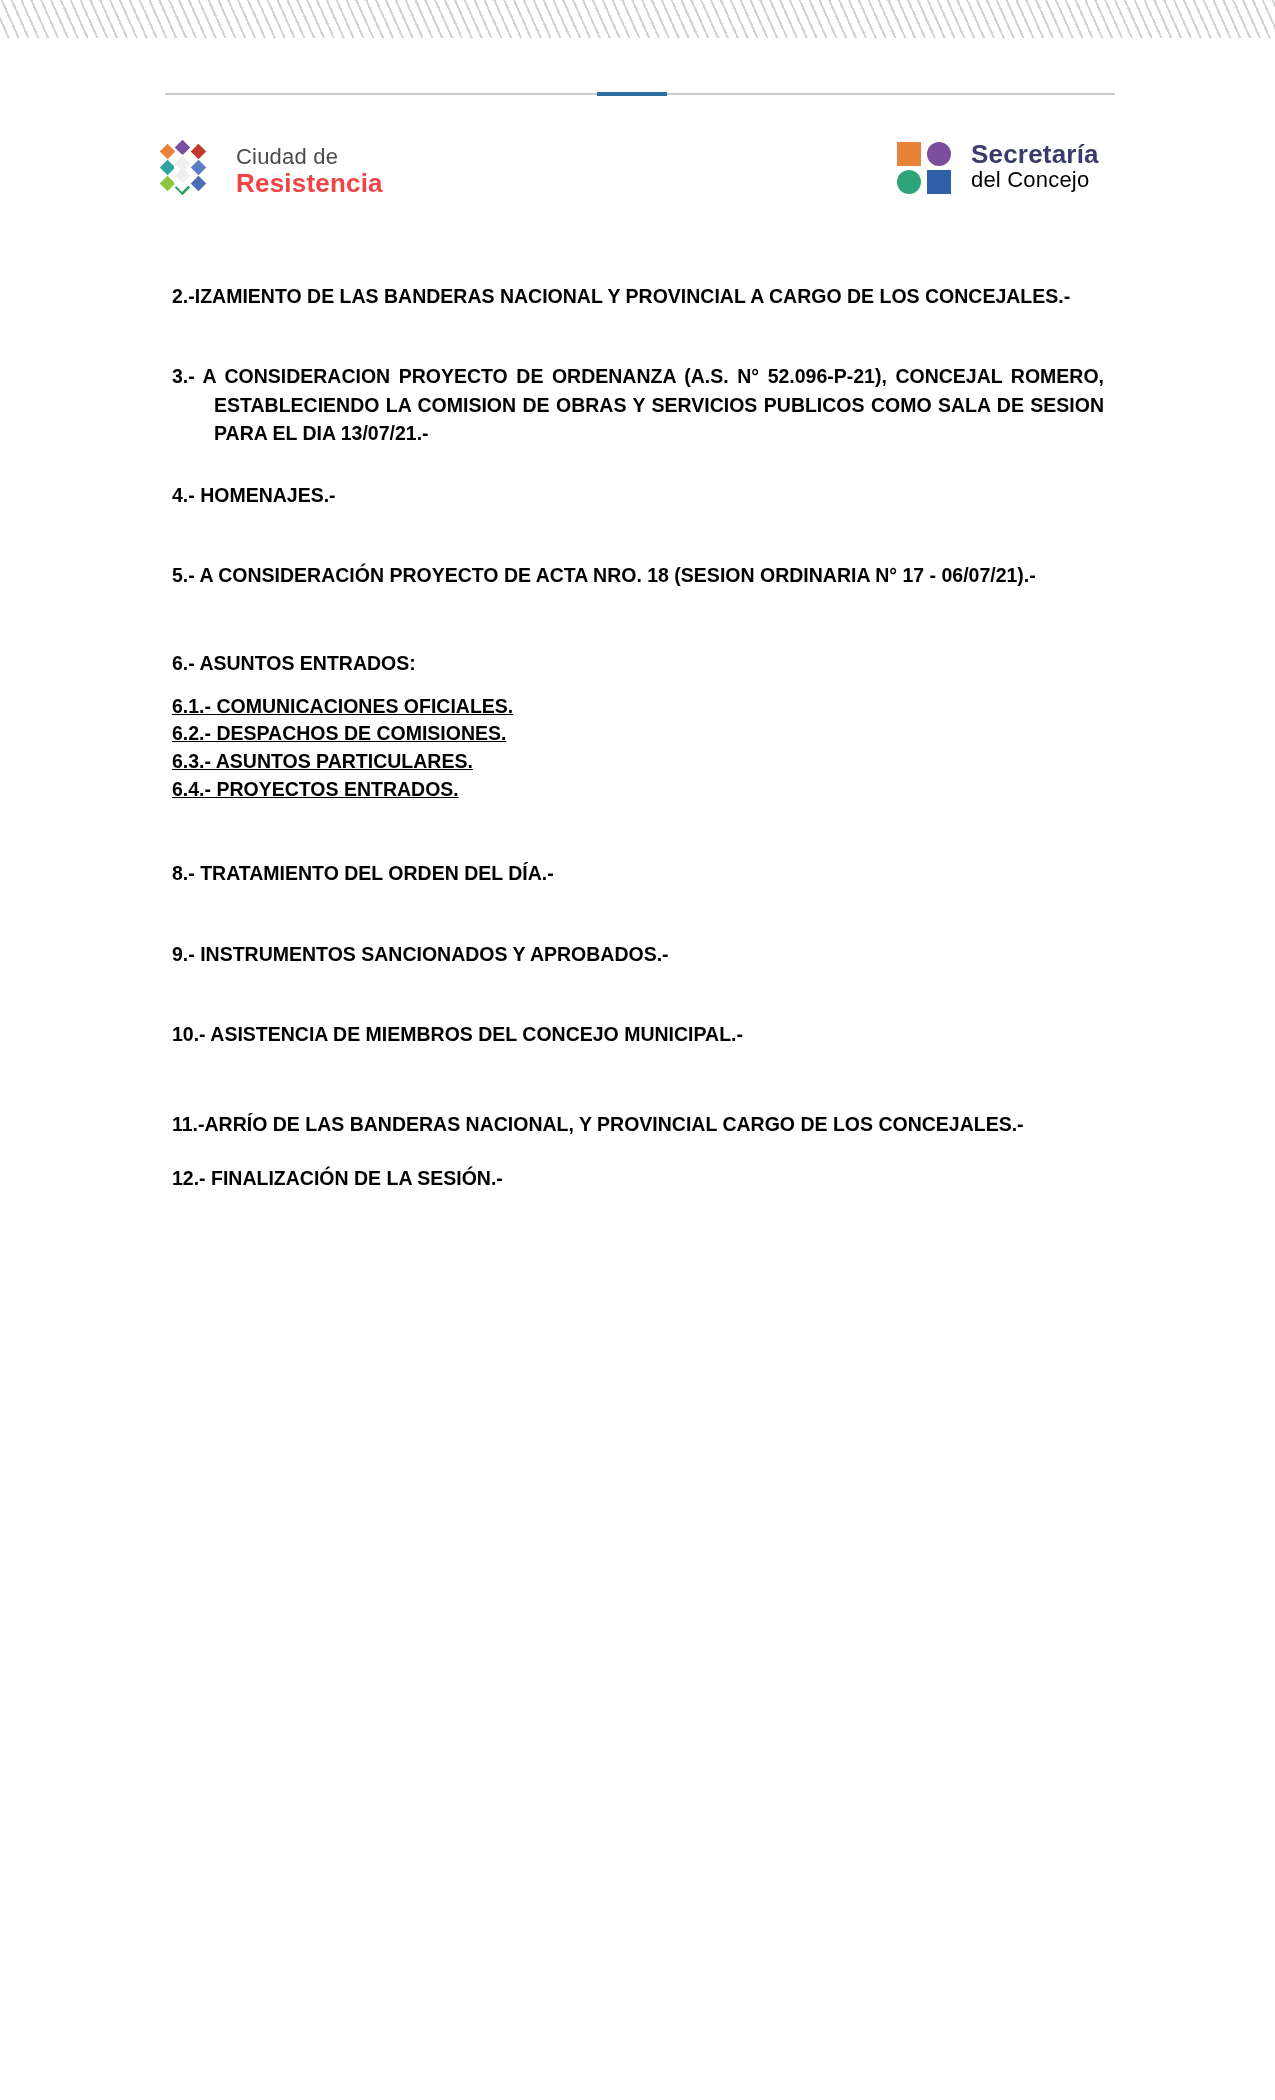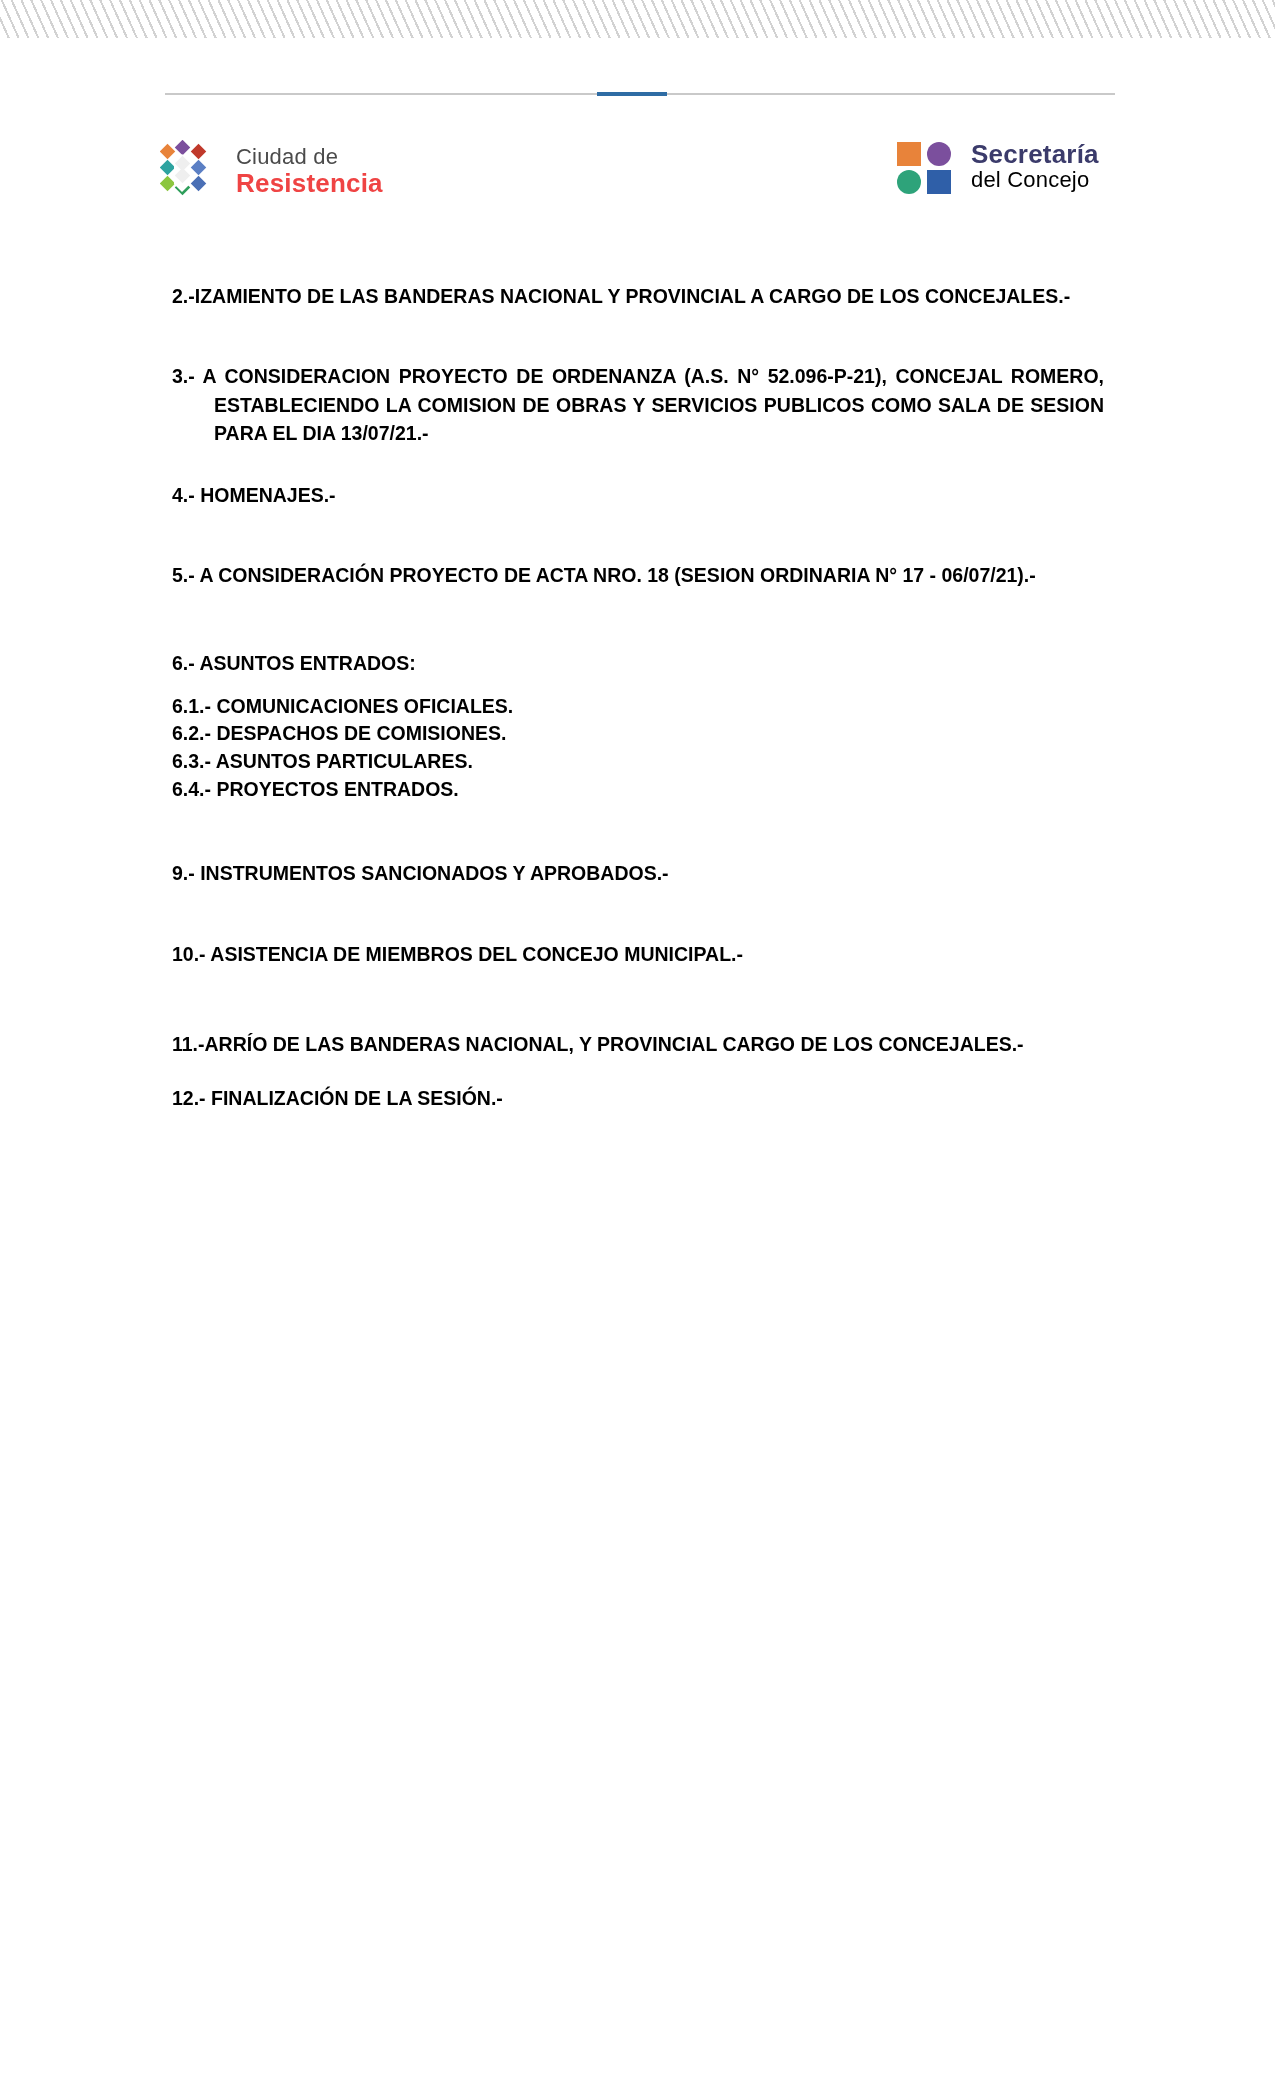--- a/index.html
+++ b/index.html
@@ -122,20 +122,21 @@
     text-indent: -42px;
   }
   .item.tight { margin-bottom: 26px; }
   .item.gap-lg { margin-bottom: 52px; }
   .item.gap-xl { margin-bottom: 62px; }
 
   .sub-list {
     margin: 0 0 56px 0;
     padding: 0;
     list-style: none;
+    text-decoration: underline;
   }
   .sub-list li {
     font-size: 19.5px;
     font-weight: 700;
     line-height: 1.42;
     margin: 0;
     padding-left: 0;
   }
   .heading-6 {
     font-size: 19.5px;
@@ -200,18 +201,19 @@
   <p class="item gap-xl">5.- A CONSIDERACIÓN PROYECTO DE ACTA NRO. 18 (SESION ORDINARIA N° 17 - 06/07/21).-</p>
 
   <p class="heading-6">6.- ASUNTOS ENTRADOS:</p>
   <ul class="sub-list">
     <li>6.1.- COMUNICACIONES OFICIALES.</li>
     <li>6.2.- DESPACHOS DE COMISIONES.</li>
     <li>6.3.- ASUNTOS PARTICULARES.</li>
     <li>6.4.- PROYECTOS ENTRADOS.</li>
   </ul>
 
+  <p class="item gap-lg">8.- TRATAMIENTO DEL ORDEN DEL DÍA.-</p>
   <p class="item gap-lg">9.- INSTRUMENTOS SANCIONADOS Y APROBADOS.-</p>
   <p class="item gap-xl">10.- ASISTENCIA DE MIEMBROS DEL CONCEJO MUNICIPAL.-</p>
   <p class="item tight">11.-ARRÍO DE LAS BANDERAS NACIONAL, Y  PROVINCIAL  CARGO DE LOS CONCEJALES.-</p>
   <p class="item">12.- FINALIZACIÓN DE LA SESIÓN.-</p>
 
 </main>
 
 </body></html>

